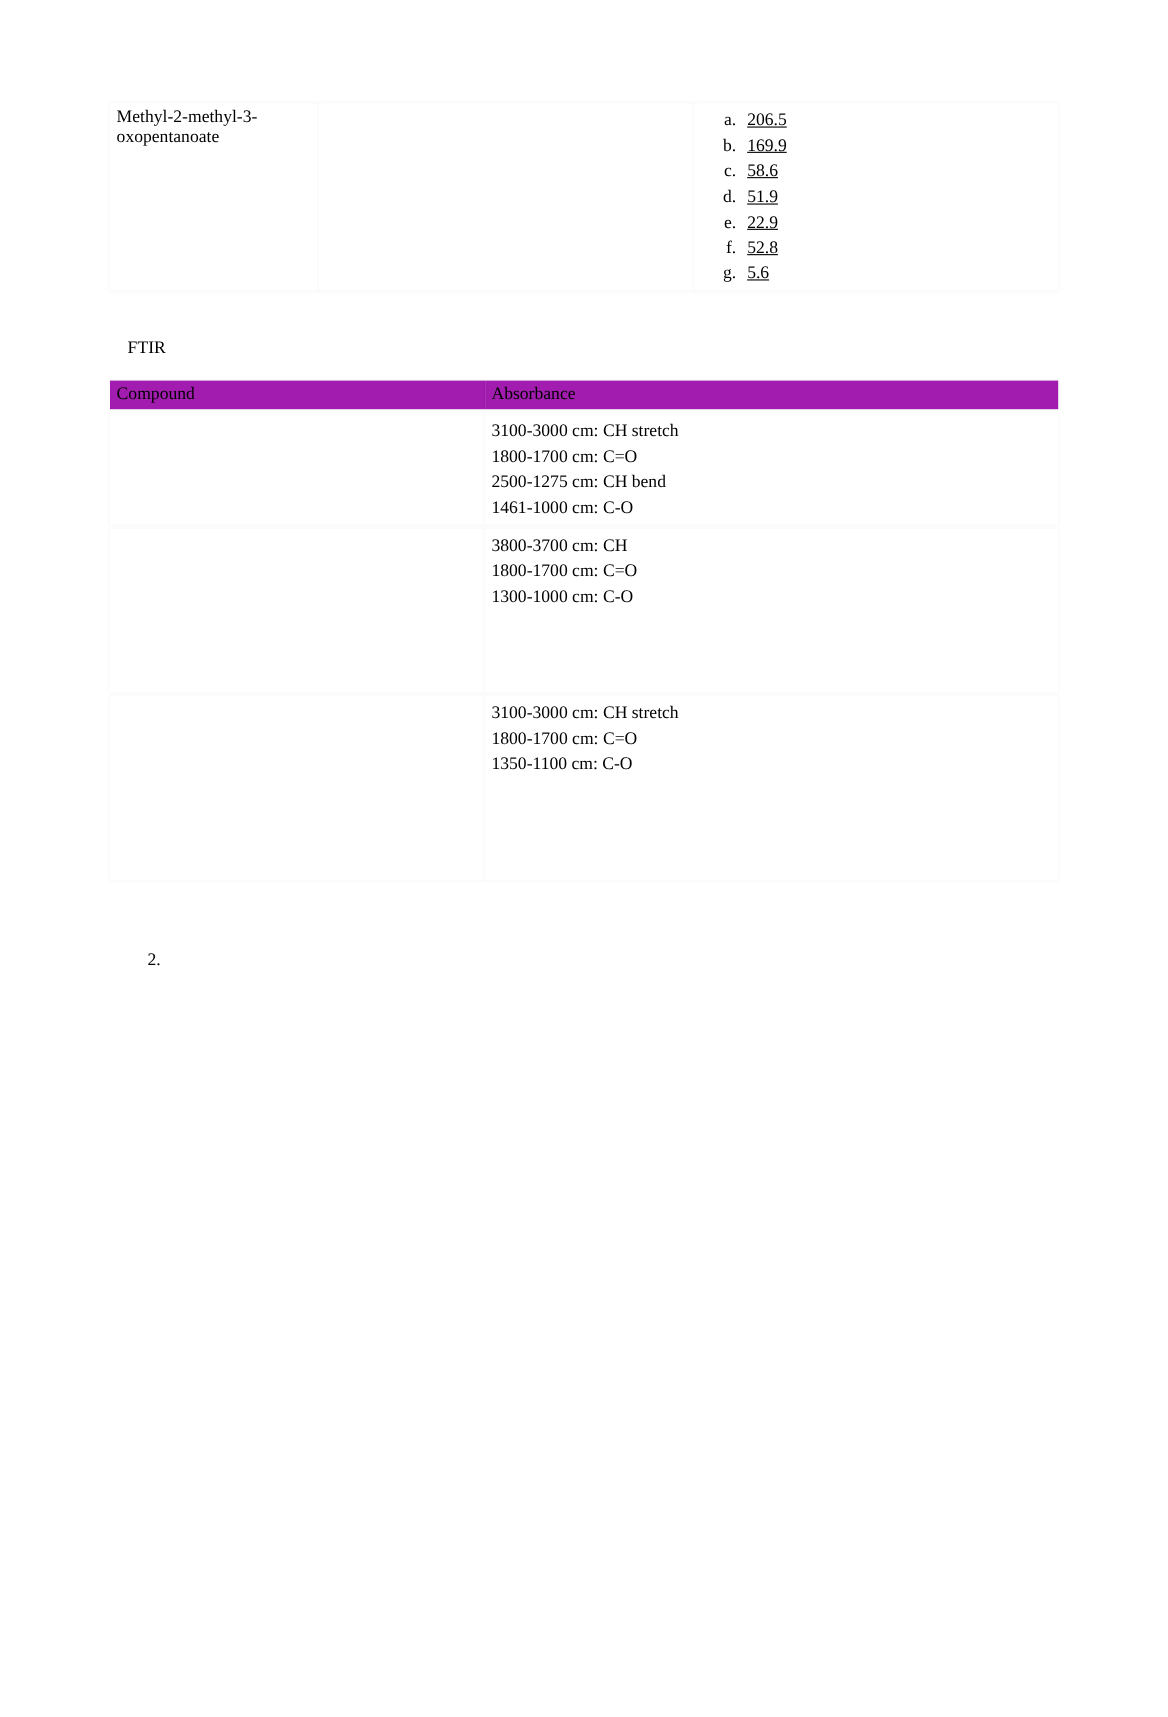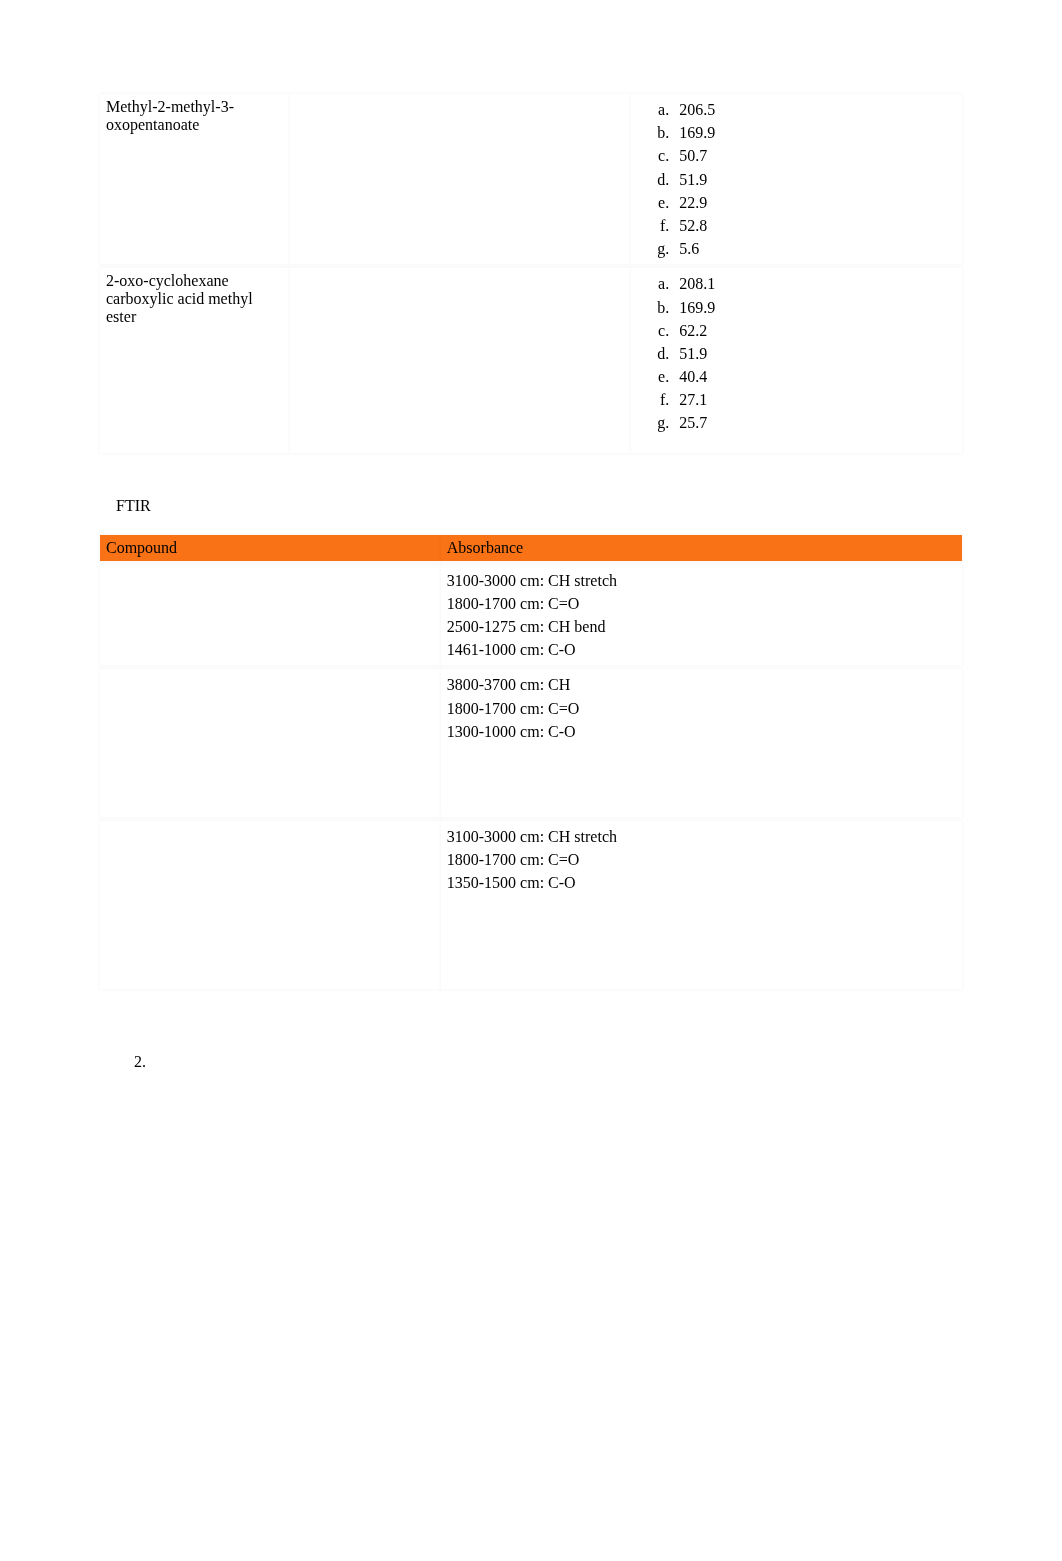--- a/index.html
+++ b/index.html
@@ -22,40 +22,41 @@
     table-layout: fixed;
   }
   td {
     background: #fff;
     vertical-align: top;
     padding: 4px 6px;
     box-shadow: 0 0 3px 1px rgba(0,0,0,0.03);
   }
   .ol-wrap {
     padding-left: 10px;
+    text-decoration: underline;
   }
   ol.alpha {
     list-style-type: lower-alpha;
     margin: 0;
     padding-left: 26px;
   }
   ol.alpha li {
     padding-left: 6px;
     line-height: 1.45;
   }
   ol.num {
     list-style-type: decimal;
     margin: 0;
     padding-left: 50px;
   }
   .section-title {
     margin: 40px 0 16px 16px;
   }
   .table2 td.header-cell {
-    background: #f97316;
+    background: #a21caf;
   }
   .table2 .abs-lines div {
     line-height: 1.45;
   }
   .spacer-bottom {
     height: 14px;
   }
   .list-section {
     margin-top: 60px;
   }
@@ -80,45 +81,27 @@
     </colgroup>
     <tbody>
       <tr>
         <td>Methyl-2-methyl-3-oxopentanoate</td>
         <td></td>
         <td>
           <div class="ol-wrap">
             <ol class="alpha">
               <li>206.5</li>
               <li>169.9</li>
-              <li>50.7</li>
+              <li>58.6</li>
               <li>51.9</li>
               <li>22.9</li>
               <li>52.8</li>
               <li>5.6</li>
             </ol>
           </div>
-        </td>
-      </tr>
-      <tr>
-        <td>2-oxo-cyclohexane carboxylic acid methyl ester</td>
-        <td></td>
-        <td>
-          <div class="ol-wrap">
-            <ol class="alpha">
-              <li>208.1</li>
-              <li>169.9</li>
-              <li>62.2</li>
-              <li>51.9</li>
-              <li>40.4</li>
-              <li>27.1</li>
-              <li>25.7</li>
-            </ol>
-          </div>
-          <div class="spacer-bottom"></div>
         </td>
       </tr>
     </tbody>
   </table>
 
   <div class="section-title">FTIR</div>
 
   <table class="table2">
     <colgroup>
       <col class="c1">
@@ -150,21 +133,21 @@
           </div>
           <div style="height:70px;"></div>
         </td>
       </tr>
       <tr>
         <td></td>
         <td>
           <div class="abs-lines">
             <div>3100-3000 cm: CH stretch</div>
             <div>1800-1700 cm: C=O</div>
-            <div>1350-1500 cm: C-O</div>
+            <div>1350-1100 cm: C-O</div>
           </div>
           <div style="height:90px;"></div>
         </td>
       </tr>
     </tbody>
   </table>
 
   <div class="list-section">
     <ol class="num" start="2">
       <li></li>

